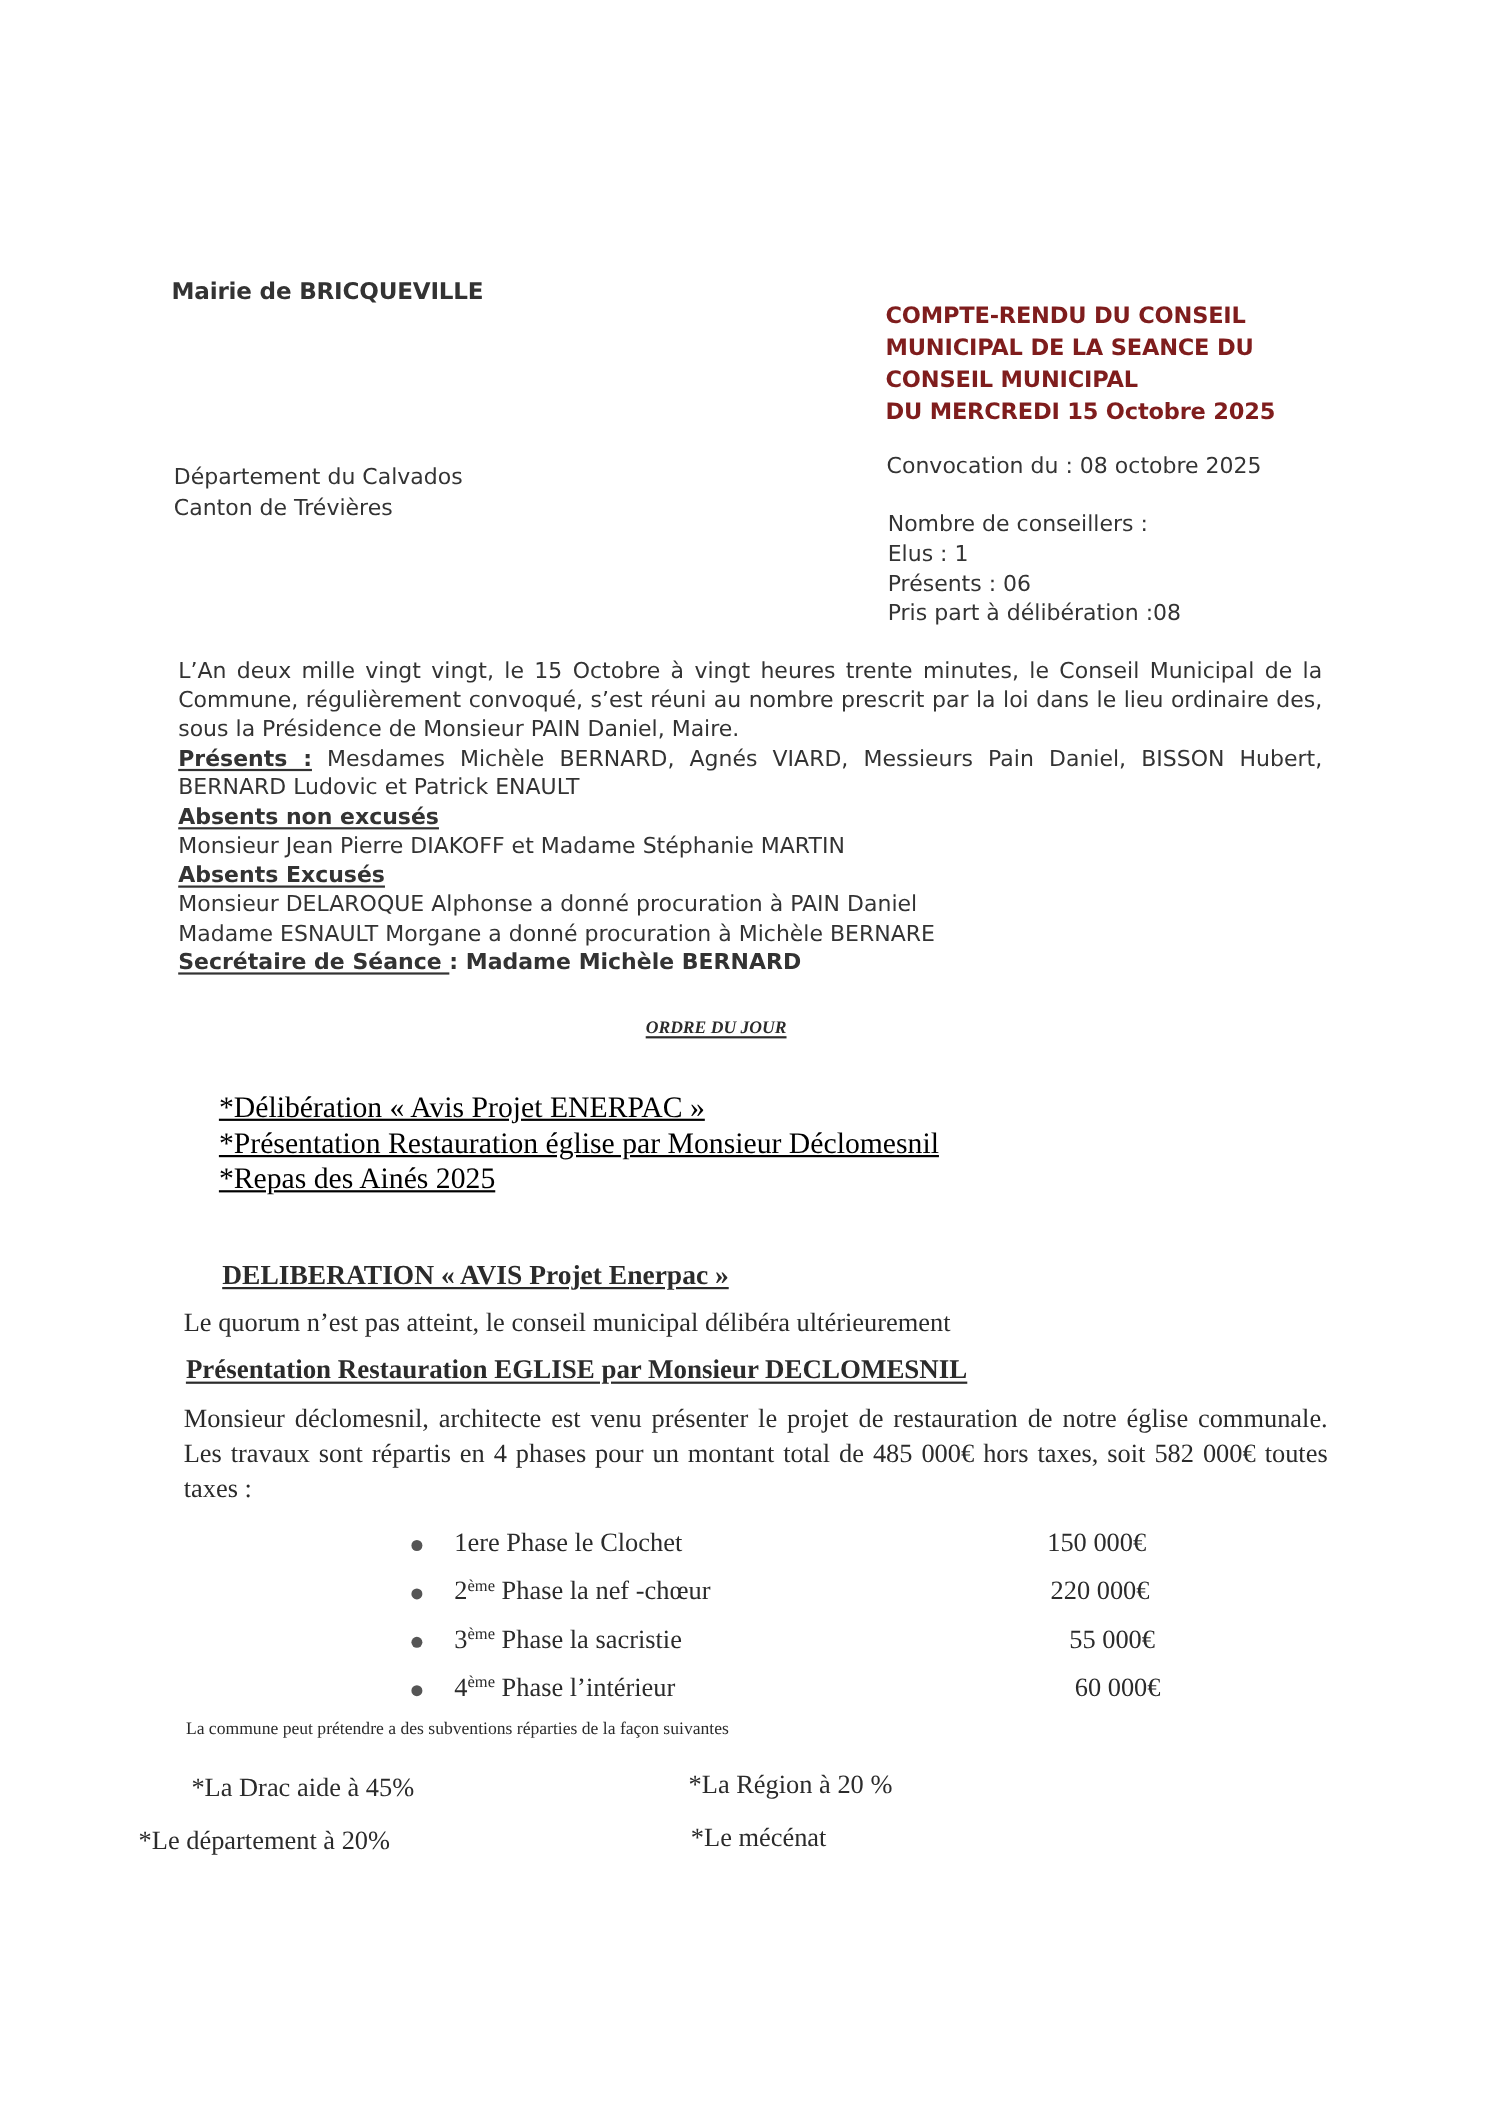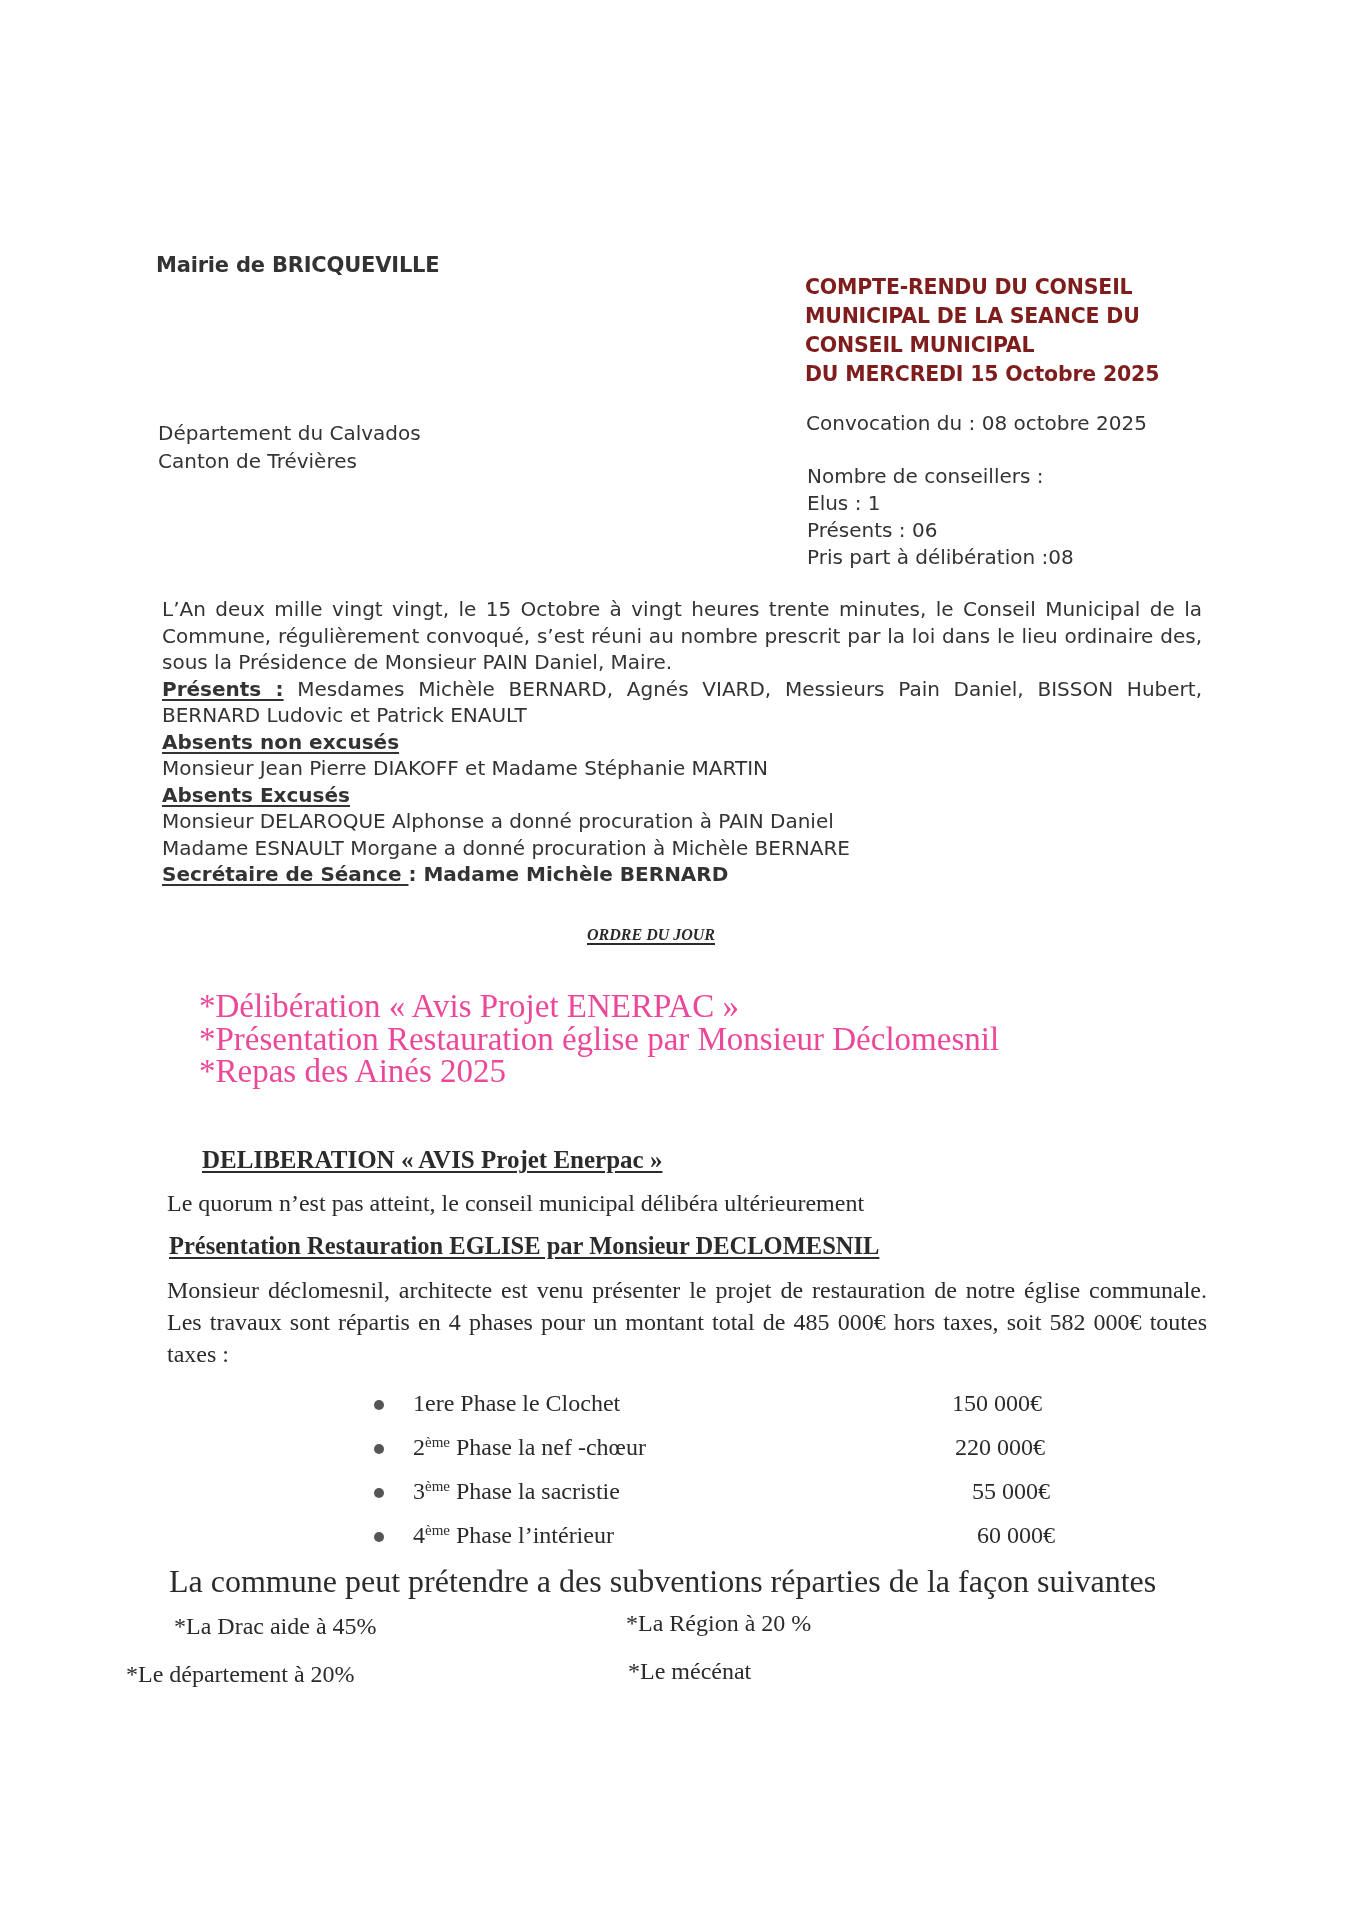--- a/index.html
+++ b/index.html
@@ -19,37 +19,37 @@
 
     
     #body-sans { left: 119px; top: 596px; width: 1040px; font-size: 20px; line-height: 26.5px; color: #333; }
     #body-sans p { margin: 0; }
     .justify { text-align: justify; text-align-last: auto; }
     .u { text-decoration: underline; text-decoration-thickness: 2px; text-underline-offset: 3px; }
     .b { font-weight: bold; }
 
     
     #odj-title { left: 544px; top: 926px; font-size: 16px; font-weight: bold; font-style: italic; }
-    #odj-list { left: 156px; top: 990px; font-size: 33px; line-height: 32.5px; color: #ec4899; }
+    #odj-list { left: 156px; top: 990px; font-size: 27px; line-height: 32.5px; color: #000000; text-decoration: underline; }
     #odj-list div { white-space: nowrap; }
 
     
     #delib-title { left: 159px; top: 1146px; font-size: 25px; font-weight: bold; }
     #delib-text { left: 124px; top: 1190px; font-size: 24px; }
     #eglise-title { left: 126px; top: 1232px; font-size: 24.5px; font-weight: bold; }
     #eglise-text { left: 124px; top: 1274px; width: 1040px; font-size: 24px; line-height: 32px; text-align: justify; }
 
     
     .phase { position: absolute; font-size: 24px; white-space: nowrap; }
     .phase .bullet { position: absolute; left: 0; top: 10px; width: 10px; height: 10px; border-radius: 50%; background: #555; }
     .phase .label { position: absolute; left: 39px; top: 0; }
     .phase sup { font-size: 15px; vertical-align: 8px; line-height: 0; }
     .phase-amount { position: absolute; font-size: 24px; text-align: right; width: 200px; white-space: nowrap; }
 
-    #subv-intro { left: 126px; top: 1563px; font-size: 32px; }
+    #subv-intro { left: 126px; top: 1563px; font-size: 16px; }
     .subv { position: absolute; font-size: 24px; white-space: nowrap; }
   </style>
 </head>
 <body>
 
 <div id="mairie" class="abs sans">Mairie de BRICQUEVILLE</div>
 <div id="dept-block" class="abs sans">
   <div>Département du Calvados</div>
   <div>Canton de Trévières</div>
 </div>

